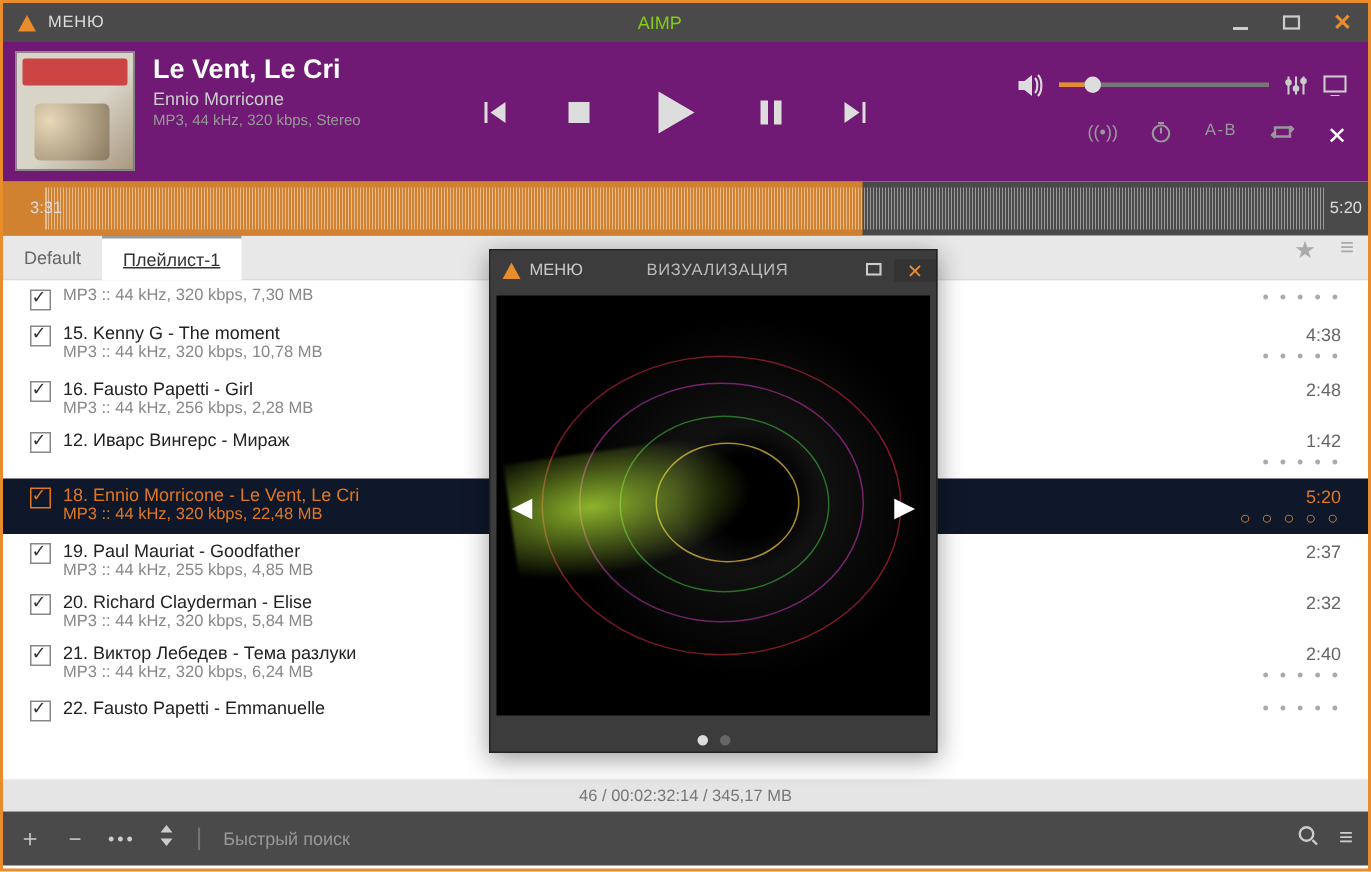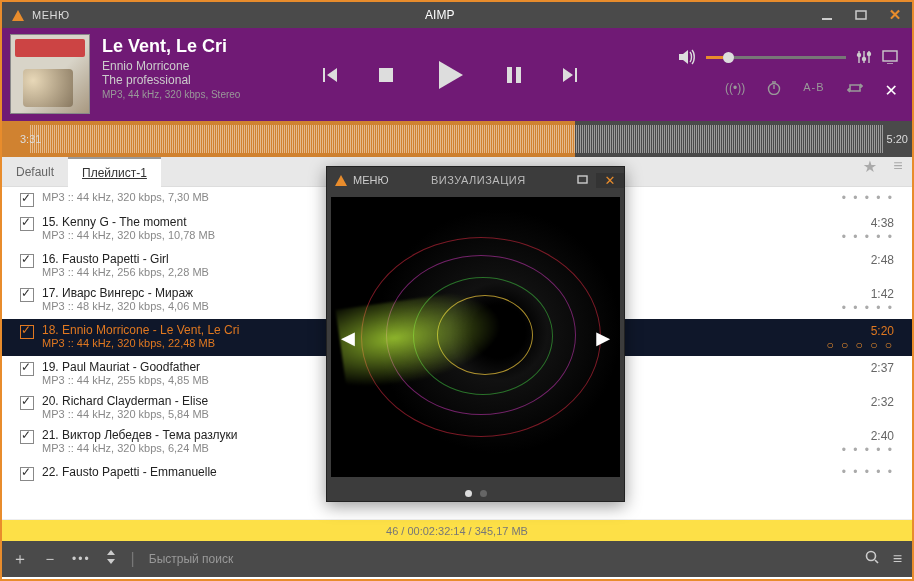--- a/index.html
+++ b/index.html
@@ -1,21 +1,21 @@
 <!DOCTYPE html>
 <html><head>
 <meta charset="utf-8">
 <style>
 *{margin:0;padding:0;box-sizing:border-box;font-family:"Segoe UI",Arial,sans-serif}
 body{background:#fff;width:914px;height:581px;overflow:hidden;border:2px solid #e88c2c;position:relative}
 .titlebar{height:26px;background:#4a4a4a;display:flex;align-items:center;color:#ddd}
 .titlebar-left{display:flex;align-items:center;gap:8px;padding-left:10px}
 .logo-tri{border-left:6px solid transparent;border-right:6px solid transparent;border-bottom:11px solid #e88c2c}
 .menu-btn{font-size:11px;color:#ddd;letter-spacing:.5px;cursor:pointer}
-.app-title{flex:1;text-align:center;font-size:12px;color:#ffffff}
+.app-title{flex:1;text-align:center;font-size:12px;color:#84cc16}
 .win-btns{display:flex}
 .win-btn{width:34px;height:26px;display:flex;align-items:center;justify-content:center;color:#ccc;cursor:pointer}
 .win-btn.close{color:#e88c2c;font-size:15px;font-weight:bold}
 .header{height:93px;background:#701a75;display:flex;color:#eee;position:relative}
 .albumart{width:80px;height:80px;margin:6px 8px;background:linear-gradient(135deg,#d8d4c8 55%,#a89880);border:1px solid #888;position:relative}
 .albumart::before{content:"";position:absolute;top:4px;left:4px;right:4px;height:18px;background:#c44;border-radius:2px}
 .albumart::after{content:"";position:absolute;bottom:6px;left:12px;width:50px;height:38px;background:radial-gradient(circle at 20% 30%,#e8d8b8,#887860);border-radius:4px}
 .trackinfo{padding:8px 4px;min-width:170px}
 .tracktitle{font-size:18px;font-weight:600;color:#fff}
 .artist{font-size:12px;color:#ccc;margin-top:2px}
@@ -51,21 +51,21 @@
 .plrow .line1{font-size:12px;color:#222}
 .plrow .line2{font-size:11px;color:#888}
 .plrow .dur{font-size:12px;color:#666;padding-top:1px}
 .plrow .dots{font-size:12px;color:#aaa;letter-spacing:2px}
 .plrow.current{background:#0f172a}
 .plrow.current .line1,.plrow.current .line2,.plrow.current .dur{color:#e07820}
 .plrow.current .chk{border-color:#e07820}
 .plrow.current .chk::after{color:#e07820}
 .plrow.current .dots{color:#e88c2c}
 .plrow.partial .line1{color:#222}
-.status{height:22px;display:flex;align-items:center;justify-content:center;font-size:11px;color:#777;background:#fde047;border-top:1px solid #eee}
+.status{height:22px;display:flex;align-items:center;justify-content:center;font-size:11px;color:#777;background:#e5e5e5;border-top:1px solid #eee}
 .footer{height:36px;background:#4a4a4a;display:flex;align-items:center;padding:0 10px;gap:14px}
 .ficon{color:#ccc;cursor:pointer;font-size:16px}
 .fsearch{flex:1;background:transparent;border:none;color:#bbb;font-size:12px;outline:none}
 .fsearch::placeholder{color:#999}
 
 .viz{position:absolute;left:324px;top:164px;width:299px;height:336px;background:#3c3c3c;border:1px solid #222;z-index:10;box-shadow:0 4px 16px rgba(0,0,0,.4)}
 .viz-titlebar{height:26px;background:#3c3c3c;display:flex;align-items:center;color:#ccc;font-size:11px}
 .viz-titlebar .logo-tri{margin:0 6px 0 8px}
 .viz-title{flex:1;text-align:center;font-size:11px;letter-spacing:.5px;color:#bbb}
 .viz-tb-btn{width:28px;text-align:center;cursor:pointer;font-size:13px;color:#ccc}
@@ -107,21 +107,20 @@
       </div>
     <div class="win-btn close">✕</div>
   </div>
 </div>
 
 <div class="header">
   <div class="albumart"></div>
   <div class="trackinfo">
     <div class="tracktitle">Le Vent, Le Cri</div>
     <div class="artist">Ennio Morricone</div>
-    <div class="album">The professional</div>
     <div class="fmt">MP3, 44 kHz, 320 kbps, Stereo</div>
   </div>
   <div class="transport">
     <div class="tbtn">
         <svg width="20" height="20">
           <path d="M4 3v14h2V3zm14 0L8 10l10 7z"></path>
         </svg>
       </div>
     <div class="tbtn">
         <svg width="18" height="18">
@@ -223,22 +222,21 @@
         <div class="line1">16. Fausto Papetti - Girl</div>
         <div class="line2">MP3 :: 44 kHz, 256 kbps, 2,28 MB</div>
       </div>
       <div style="text-align:right">
         <div class="dur">2:48</div>
       </div>
     </div>
     <div class="plrow">
       <div class="chk"></div>
       <div class="txt">
-        <div class="line1">17. Иварс Вингерс - Мираж</div>
-        <div class="line2">MP3 :: 48 kHz, 320 kbps, 4,06 MB</div>
+        <div class="line1">12. Иварс Вингерс - Мираж</div>
       </div>
       <div style="text-align:right"><div class="dur">1:42</div><span class="dots">• • • • •</span></div>
     </div>
     <div class="plrow current">
       <div class="chk"></div>
       <div class="txt">
         <div class="line1">18. Ennio Morricone - Le Vent, Le Cri</div>
         <div class="line2">MP3 :: 44 kHz, 320 kbps, 22,48 MB</div>
       </div>
       <div style="text-align:right"><div class="dur">5:20</div><span class="dots">○ ○ ○ ○ ○</span></div>

